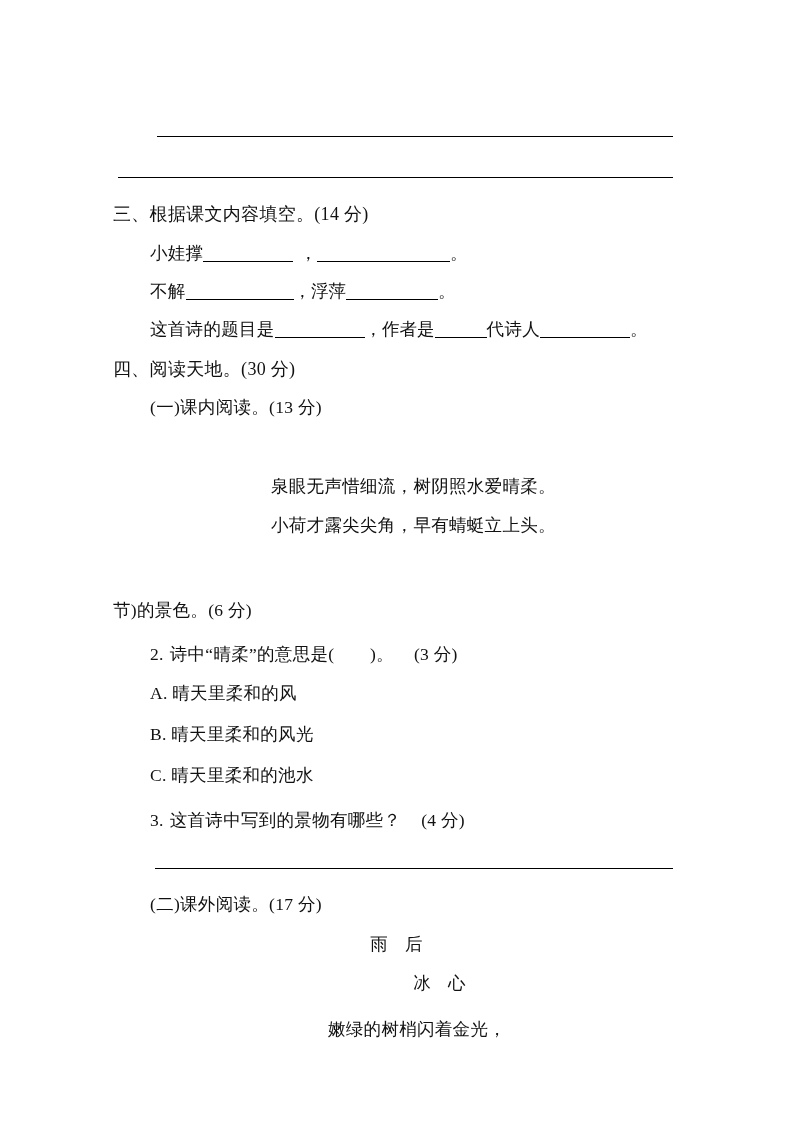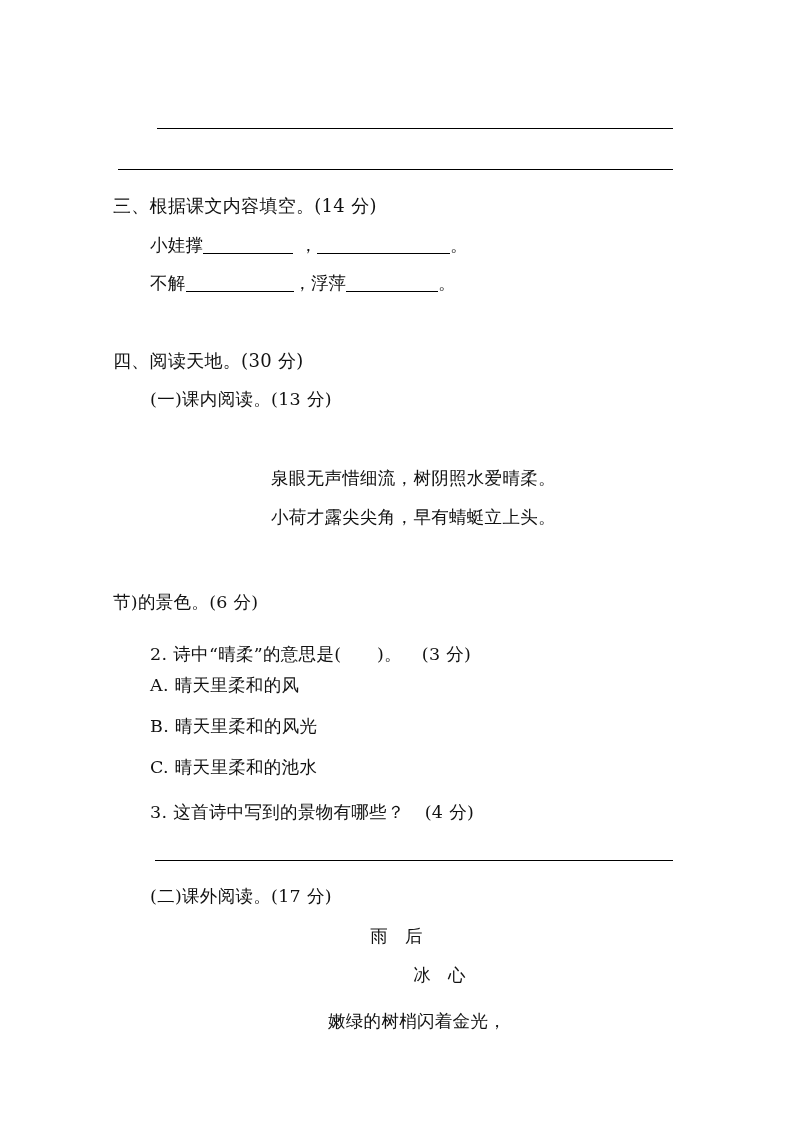--- a/index.html
+++ b/index.html
@@ -13,23 +13,24 @@
     position: relative;
     overflow: hidden;
     font-family: "DejaVu Serif", "Liberation Serif", serif;
     color: #111111;
     -webkit-font-smoothing: antialiased;
   }
 
   .page {
     position: absolute;
     left: 0;
-    top: 4px;
+    top: 12px;
     width: 793px;
     height: 787px;
+    font-family: Liberation Serif, serif;
   }
 
   
   .row {
     position: absolute;
     white-space: nowrap;
     font-size: 17.5px;
     line-height: 1;
     letter-spacing: 0.3px;
   }
@@ -87,32 +88,35 @@
   <div class="row heading" style="left:113px; top:193px;">三、根据课文内容填空。(14 分)</div>
 
   <div class="row" style="left:150px; top:233px;">
     <span>小娃撑</span><span class="blank" style="width:90px;"></span><span class="sp-sm"></span><span class="punc">，</span><span class="blank" style="width:133px;"></span><span class="punc">。</span>
   </div>
 
   <div class="row" style="left:150px; top:271px;">
     <span>不解</span><span class="blank" style="width:108px;"></span><span class="punc">，浮萍</span><span class="blank" style="width:92px;"></span><span class="punc">。</span>
   </div>
 
+  <div class="row" style="left:150px; top:309px;">
+    <span>这首诗的题目是</span><span class="blank" style="width:90px;"></span><span class="punc">，作者是</span><span class="blank" style="width:52px;"></span><span>代诗人</span><span class="blank" style="width:90px;"></span><span class="punc">。</span>
+  </div>
 
   <div class="row heading" style="left:113px; top:348px;">四、阅读天地。(30 分)</div>
 
   <div class="row" style="left:150px; top:387px;">(一)课内阅读。(13 分)</div>
 
 
   <div class="row" style="left:271px; top:466px;">泉眼无声惜细流，树阴照水爱晴柔。</div>
   <div class="row" style="left:271px; top:505px;">小荷才露尖尖角，早有蜻蜓立上头。</div>
 
   <div class="row" style="left:113px; top:590px;">节)的景色。(6 分)</div>
 
-  <div class="row" style="left:150px; top:634px;margin-top:8px;">
+  <div class="row" style="left:150px; top:634px;">
     <span>2.</span><span class="sp-sm"></span><span>诗中“晴柔”的意思是(　　)。</span><span class="sp-lg"></span><span>(3 分)</span>
   </div>
 
   <div class="row" style="left:150px; top:673px;">A. 晴天里柔和的风</div>
   <div class="row" style="left:150px; top:714px;">B. 晴天里柔和的风光</div>
   <div class="row" style="left:150px; top:755px;">C. 晴天里柔和的池水</div>
 
   <div class="row" style="left:150px; top:800px;">
     <span>3.</span><span class="sp-sm"></span><span>这首诗中写到的景物有哪些？</span><span class="sp-lg"></span><span>(4 分)</span>
   </div>

